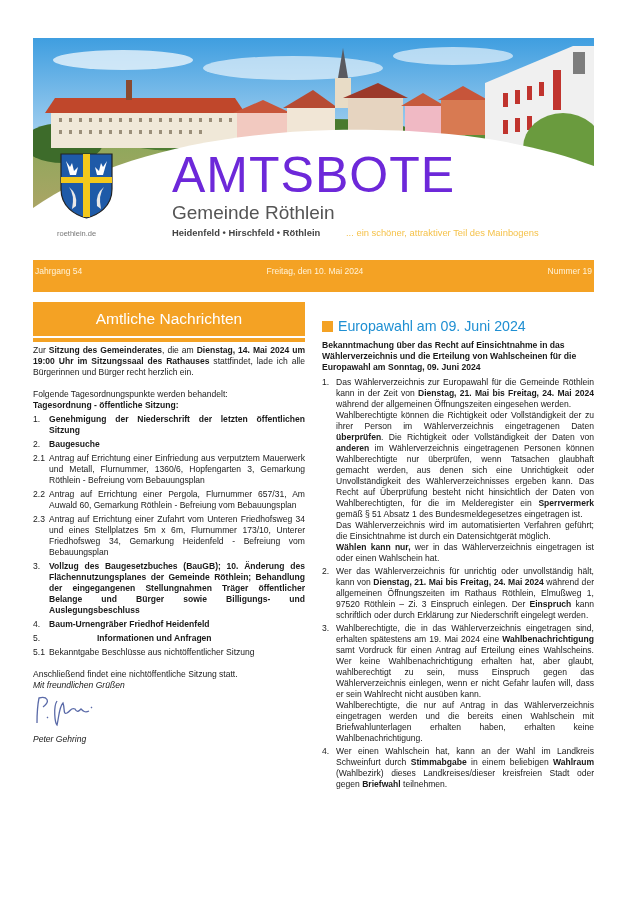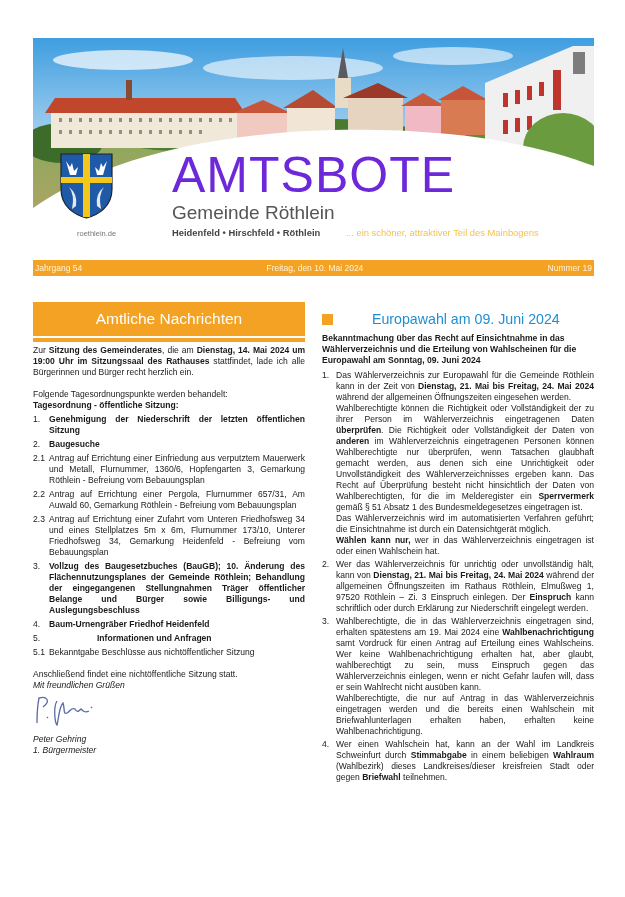--- a/index.html
+++ b/index.html
@@ -8,24 +8,24 @@
 
   
   .header { position: absolute; left: 33px; top: 38px; width: 561px; height: 204px; }
   .photo { position: absolute; left: 0; top: 0; width: 561px; height: 204px; overflow: hidden; }
   .photo svg { display: block; }
   .masthead-title { position: absolute; left: 139px; top: 112px; font-size: 50px; letter-spacing: 1px; color: #6d28d9; font-weight: 400; line-height: 1; }
   .masthead-sub { position: absolute; left: 139px; top: 165px; font-size: 19px; color: #555; line-height: 1; }
   .masthead-villages { position: absolute; left: 139px; top: 189px; font-size: 9.4px; font-weight: 700; color: #444; white-space: nowrap; }
   .masthead-slogan { position: absolute; left: 313px; top: 189px; font-size: 9.4px; color: #f5c24a; white-space: nowrap; }
   .crest { position: absolute; left: 27px; top: 115px; width: 53px; height: 66px; }
-  .site-url { position: absolute; left: 44px; top: 191px; font-size: 7.5px; color: #777; }
-
-  
-  .infobar { position: absolute; left: 33px; top: 260px; width: 561px; height: 15px; background: #f4a224; color: #fff3d8; font-size: 8.5px; display: flex; align-items: center; justify-content: space-between; padding: 8px 2px; }
+  .site-url { position: absolute; left: 24px; top: 191px; font-size: 7.5px; color: #777; }
+
+  
+  .infobar { position: absolute; left: 33px; top: 260px; width: 561px; height: 15px; background: #f4a224; color: #fff3d8; font-size: 8.5px; display: flex; align-items: flex-end; justify-content: space-between; padding: 16px 2px; }
 
   
   .col-left { position: absolute; left: 33px; top: 302px; width: 272px; }
   .section-banner { background: #f4a224; height: 34px; display: flex; align-items: center; justify-content: center; color: #fff; font-size: 15.5px; }
   .section-strip { margin-top: 2px; height: 4px; background: #f4a224; }
   .heading { display: flex; align-items: center; margin-top: 17px; }
   .heading .sq { width: 11px; height: 11px; background: #f4a224; margin-right: 5px; }
   .heading .txt { color: #1f8fd2; font-size: 14.2px; }
   .body { font-size: 8.55px; line-height: 11px; text-align: justify; }
   .body b { font-weight: 700; }
@@ -33,21 +33,21 @@
   p.gap { margin-top: 11px; }
   .agenda { margin-top: 3px; }
   .agenda .item { display: flex; margin-top: 3px; }
   .agenda .num { width: 16px; flex: none; }
   .agenda .txt { flex: 1; text-align: justify; }
   .sign-img { width: 70px; height: 35px; margin-top: 2px; }
   .italic { font-style: italic; }
 
   
   .col-right { position: absolute; left: 322px; top: 302px; width: 272px; }
-  .col-right .heading { margin-top: 9px; gap: 34px; }
+  .col-right .heading { margin-top: 16px; }
   .col-right .heading .txt { font-size: 14.2px; }
   .subhead { font-weight: 700; font-size: 8.6px; line-height: 11px; text-align: left; margin-top: 6px; }
   .olist { margin-top: 4px; }
   .olist .item { display: flex; margin-top: 2px; }
   .olist .num { width: 14px; flex: none; }
   .olist .txt { flex: 1; }
   .olist .txt p { text-align: justify; }
 </style>
 </head>
 <body>
@@ -217,21 +217,20 @@
           <span class="num" style="width: 16px;">5.1</span>
           <span class="txt">Bekanntgabe Beschlüsse aus nichtöffentlicher Sitzung</span>
         </div>
       </div>
     <p class="gap">Anschließend findet eine nichtöffentliche Sitzung statt.</p>
     <p class="italic">Mit freundlichen Grüßen</p>
     <svg class="sign-img" viewBox="0 0 70 35">
       <path d="M4,30 C4,20 5,10 6,5 C14,3 18,8 10,14 M14,24 l1,1 M24,8 C20,14 22,30 24,32 C26,24 26,14 30,10 C32,16 30,22 34,20 C38,18 38,14 42,16 C44,20 46,18 48,16 C50,18 52,20 56,18 M58,14 l1,1" fill="none" stroke="#5a6aa8" stroke-width="1.3"></path>
     </svg>
     <p class="italic" style="margin-top:3px">Peter Gehring</p>
-    <p class="italic">1. Bürgermeister</p>
   </div>
 </div>
 
 <div class="col-right">
   <div class="heading">
     <span class="sq"></span>
     <span class="txt">Europawahl am 09. Juni 2024</span>
   </div>
   <div class="subhead">Bekanntmachung über das Recht auf Einsichtnahme in das Wählerverzeichnis und die Erteilung von Wahlscheinen für die Europawahl am Sonntag, 09. Juni 2024</div>
   <div class="olist body" id="election">

